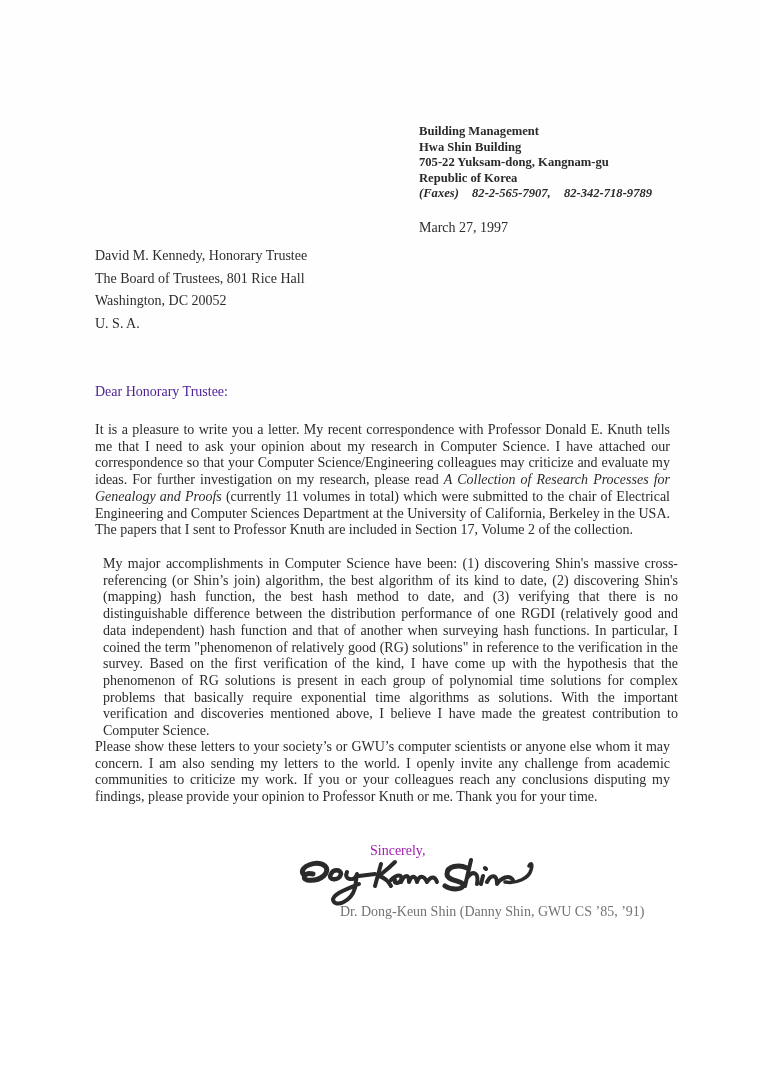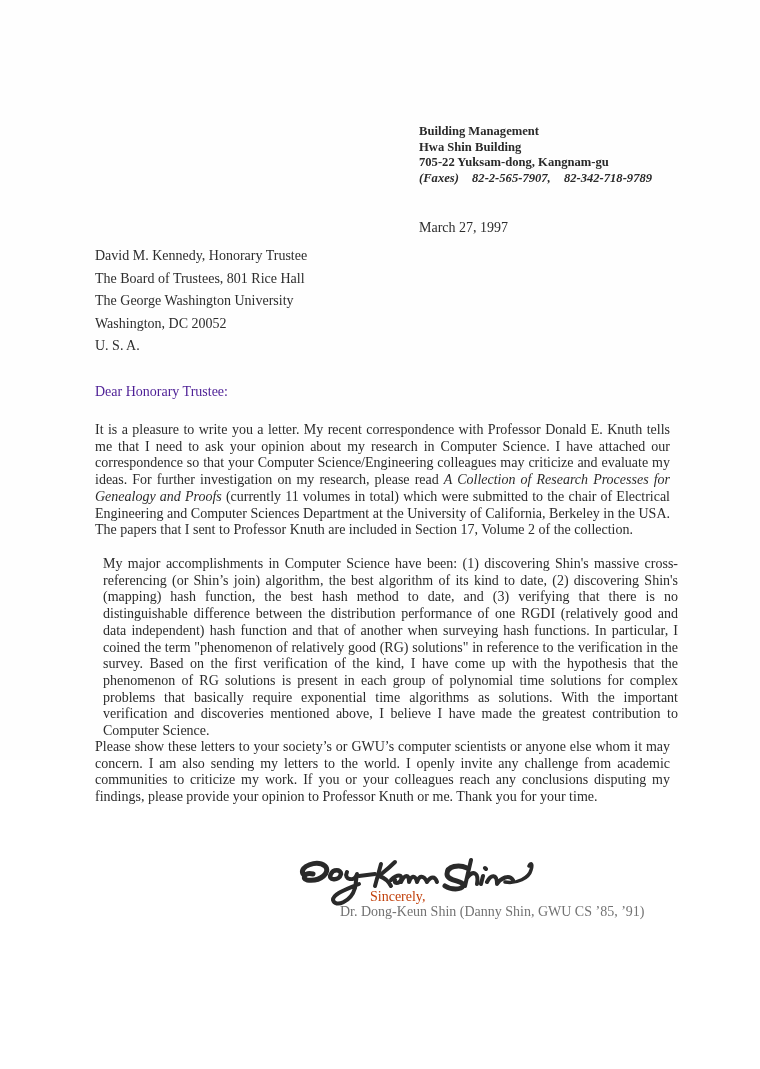--- a/index.html
+++ b/index.html
@@ -68,24 +68,24 @@
       color: #2b2b2b;
       margin: 0;
     }
     .p1 { top: 422px; }
     .p2 { top: 556px; margin-left: 8px; }
     .p3 { top: 739px; }
     .body-text i { font-style: italic; }
     .closing {
       position: absolute;
       left: 370px;
-      top: 889px;
+      top: 843px;
       font-size: 14px;
       line-height: 16px;
-      color: #c2410c;
+      color: #a21caf;
     }
     .signature {
       position: absolute;
       left: 295px;
       top: 852px;
       width: 250px;
       height: 58px;
     }
     .signer {
       position: absolute;
@@ -106,33 +106,33 @@
   </style>
 </head>
 <body>
 
 <div class="page">
 
   <div class="sender">
     <div>Building Management</div>
     <div>Hwa Shin Building</div>
     <div>705-22 Yuksam-dong, Kangnam-gu</div>
+    <div>Republic of Korea</div>
     <div class="faxes">
       <span>(Faxes)</span><span class="gap"></span>
       <span>82-2-565-7907,</span><span class="gap"></span>
       <span>82-342-718-9789</span>
     </div>
   </div>
 
   <div class="date">March 27, 1997</div>
 
   <div class="recipient">
     <div>David M. Kennedy, Honorary Trustee</div>
     <div>The Board of Trustees, 801 Rice Hall</div>
-    <div>The George Washington University</div>
     <div>Washington, DC 20052</div>
     <div>U. S. A.</div>
   </div>
 
   <div class="salutation">Dear Honorary Trustee:</div>
 
   <p class="body-text p1"><span>It is a pleasure to write you a letter.   My recent correspondence with Professor Donald E. Knuth tells me that I need to ask your opinion about my research in Computer Science.   I have attached our correspondence so that your Computer Science/Engineering colleagues may criticize and evaluate my ideas.   For further investigation on my research, please read </span><i>A Collection of Research Processes for Genealogy and Proofs</i><span> (currently 11 volumes in total) which were submitted to the chair of Electrical Engineering and Computer Sciences Department at the University of California, Berkeley in the USA. The papers that I sent to Professor Knuth are included in Section 17, Volume 2 of the collection.</span></p>
 
   <p class="body-text p2">My major accomplishments in Computer Science have been: (1) discovering Shin's massive cross-referencing (or Shin’s join) algorithm, the best algorithm of its kind to date, (2) discovering Shin's (mapping) hash function, the best hash method to date, and (3) verifying that there is no distinguishable difference between the distribution performance of one RGDI (relatively good and data independent) hash function and that of another when surveying hash functions.   In particular, I coined the term "phenomenon of relatively good (RG) solutions" in reference to the verification in the survey.   Based on the first verification of the kind, I have come up with the hypothesis that the phenomenon of RG solutions is present in each group of polynomial time solutions for complex problems that basically require exponential time algorithms as solutions. With the important verification and discoveries mentioned above, I believe I have made the greatest contribution to Computer Science.</p>
 

